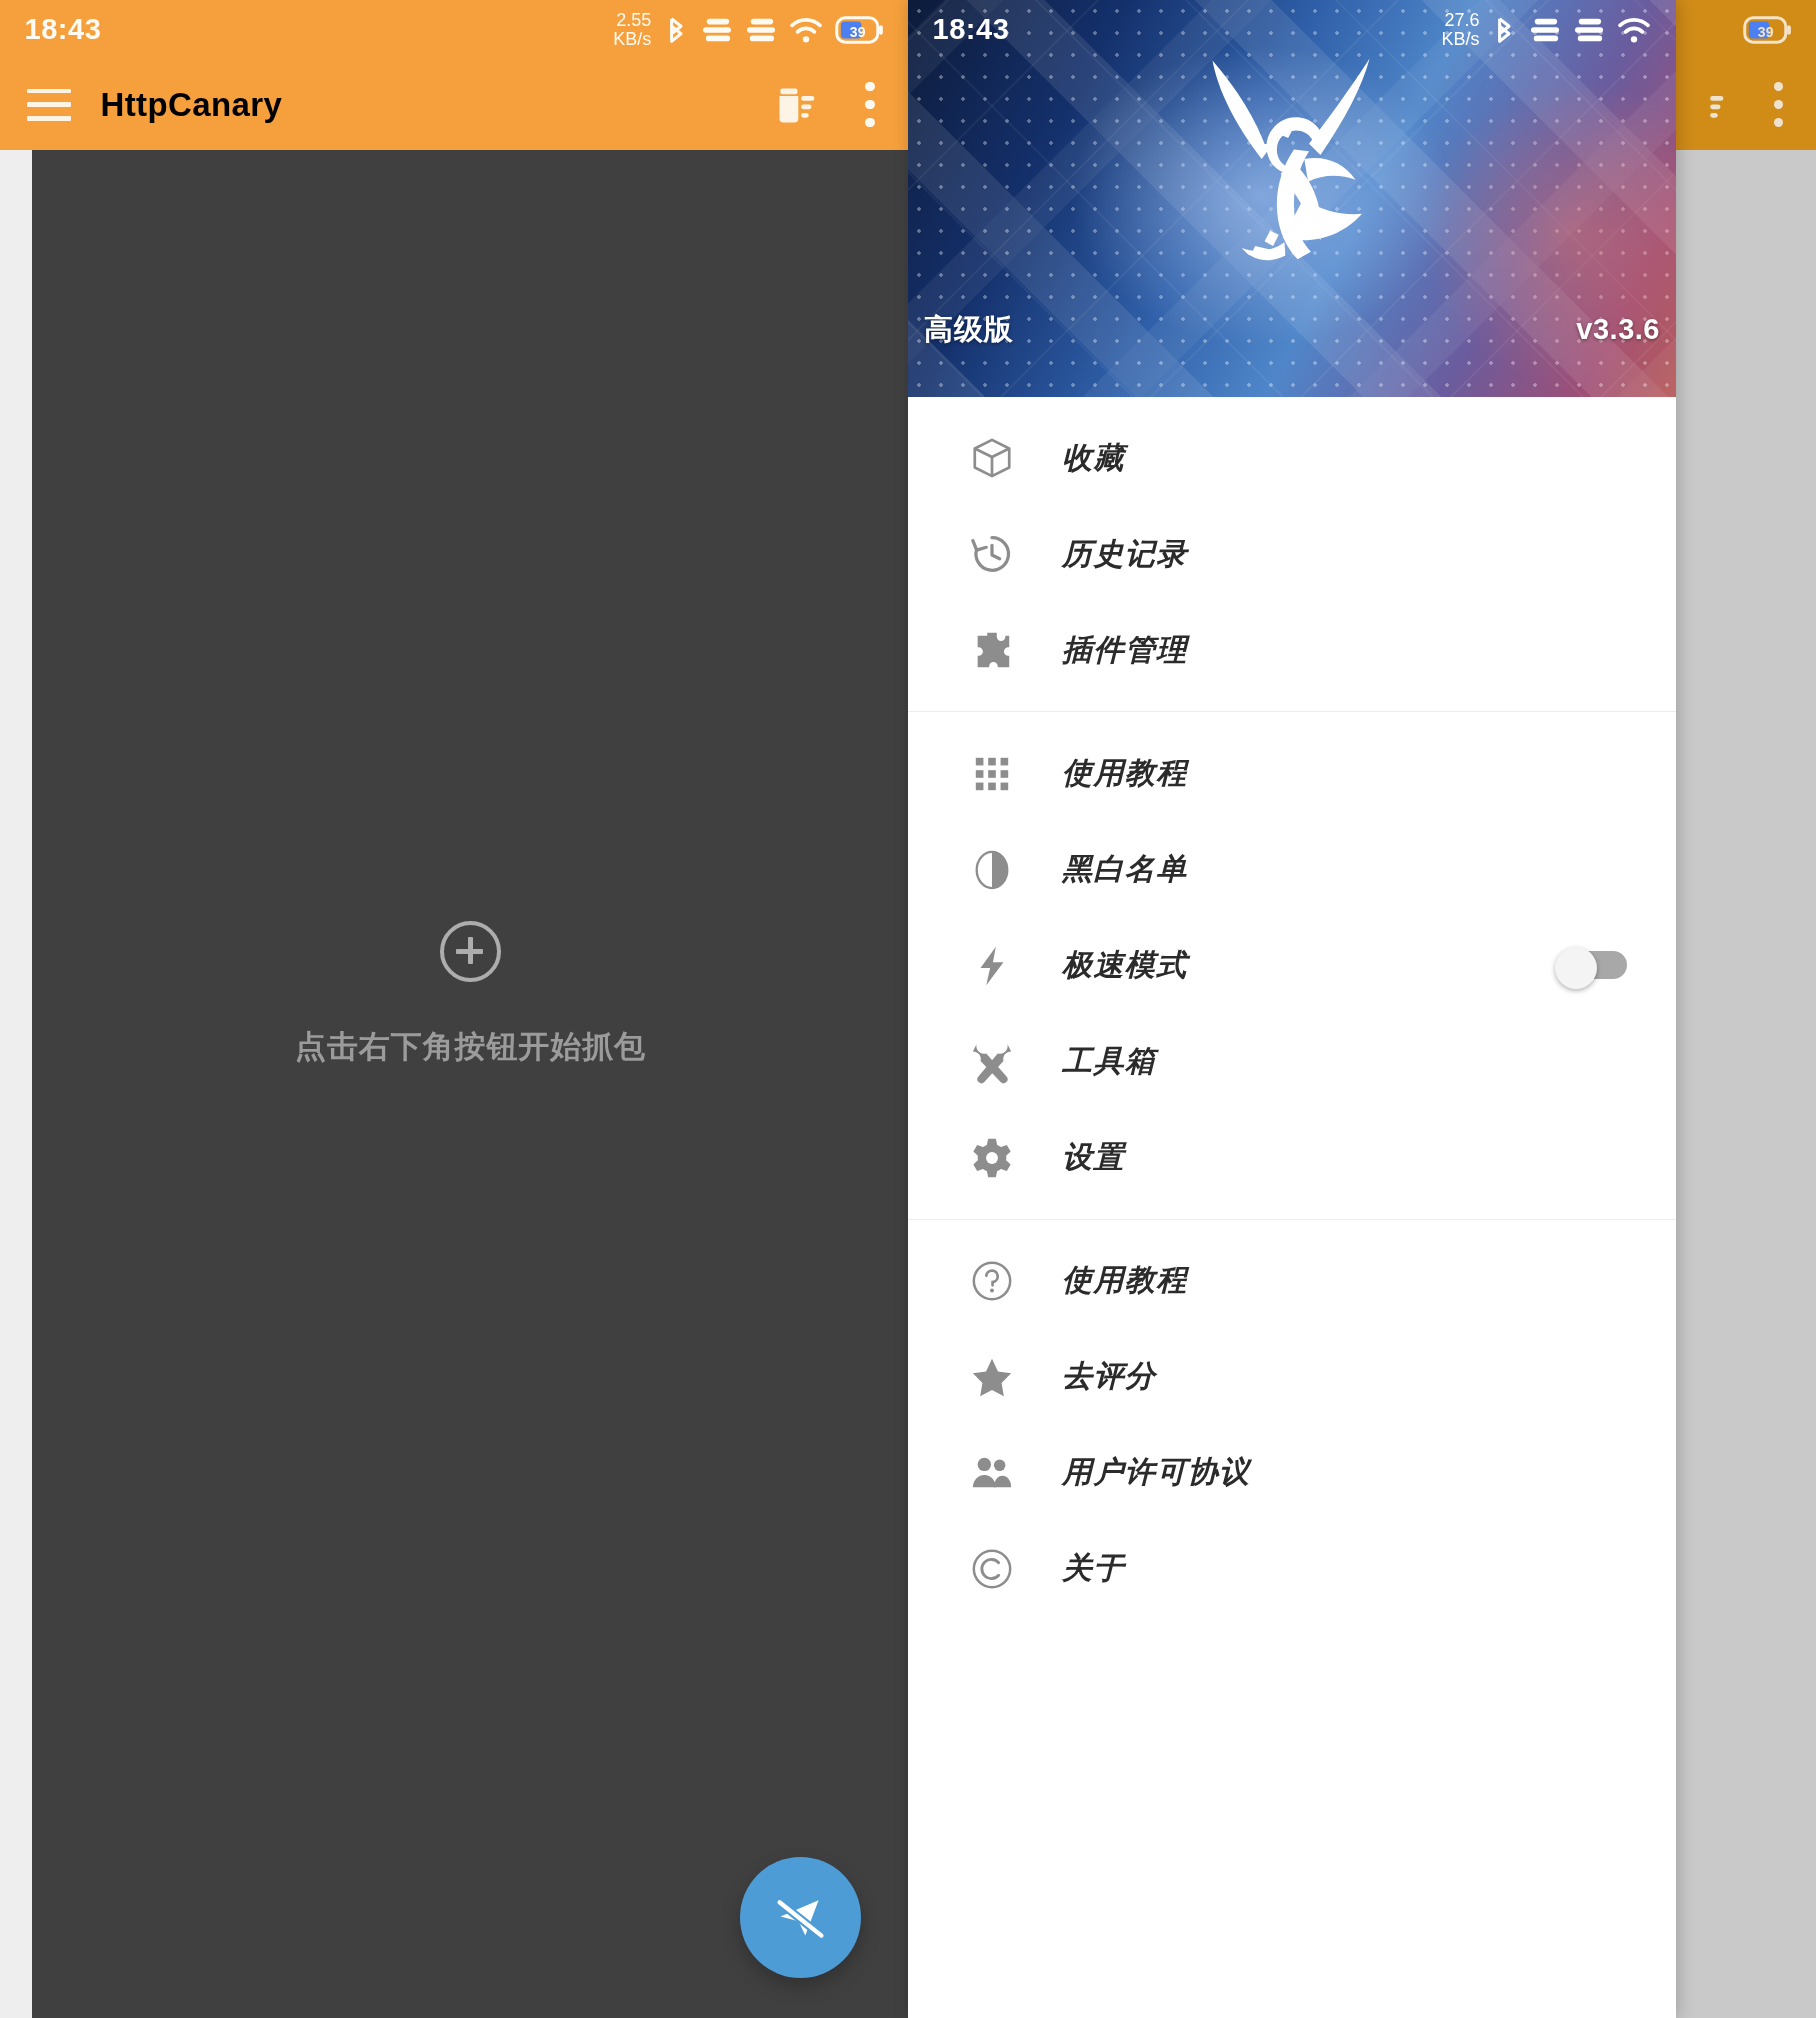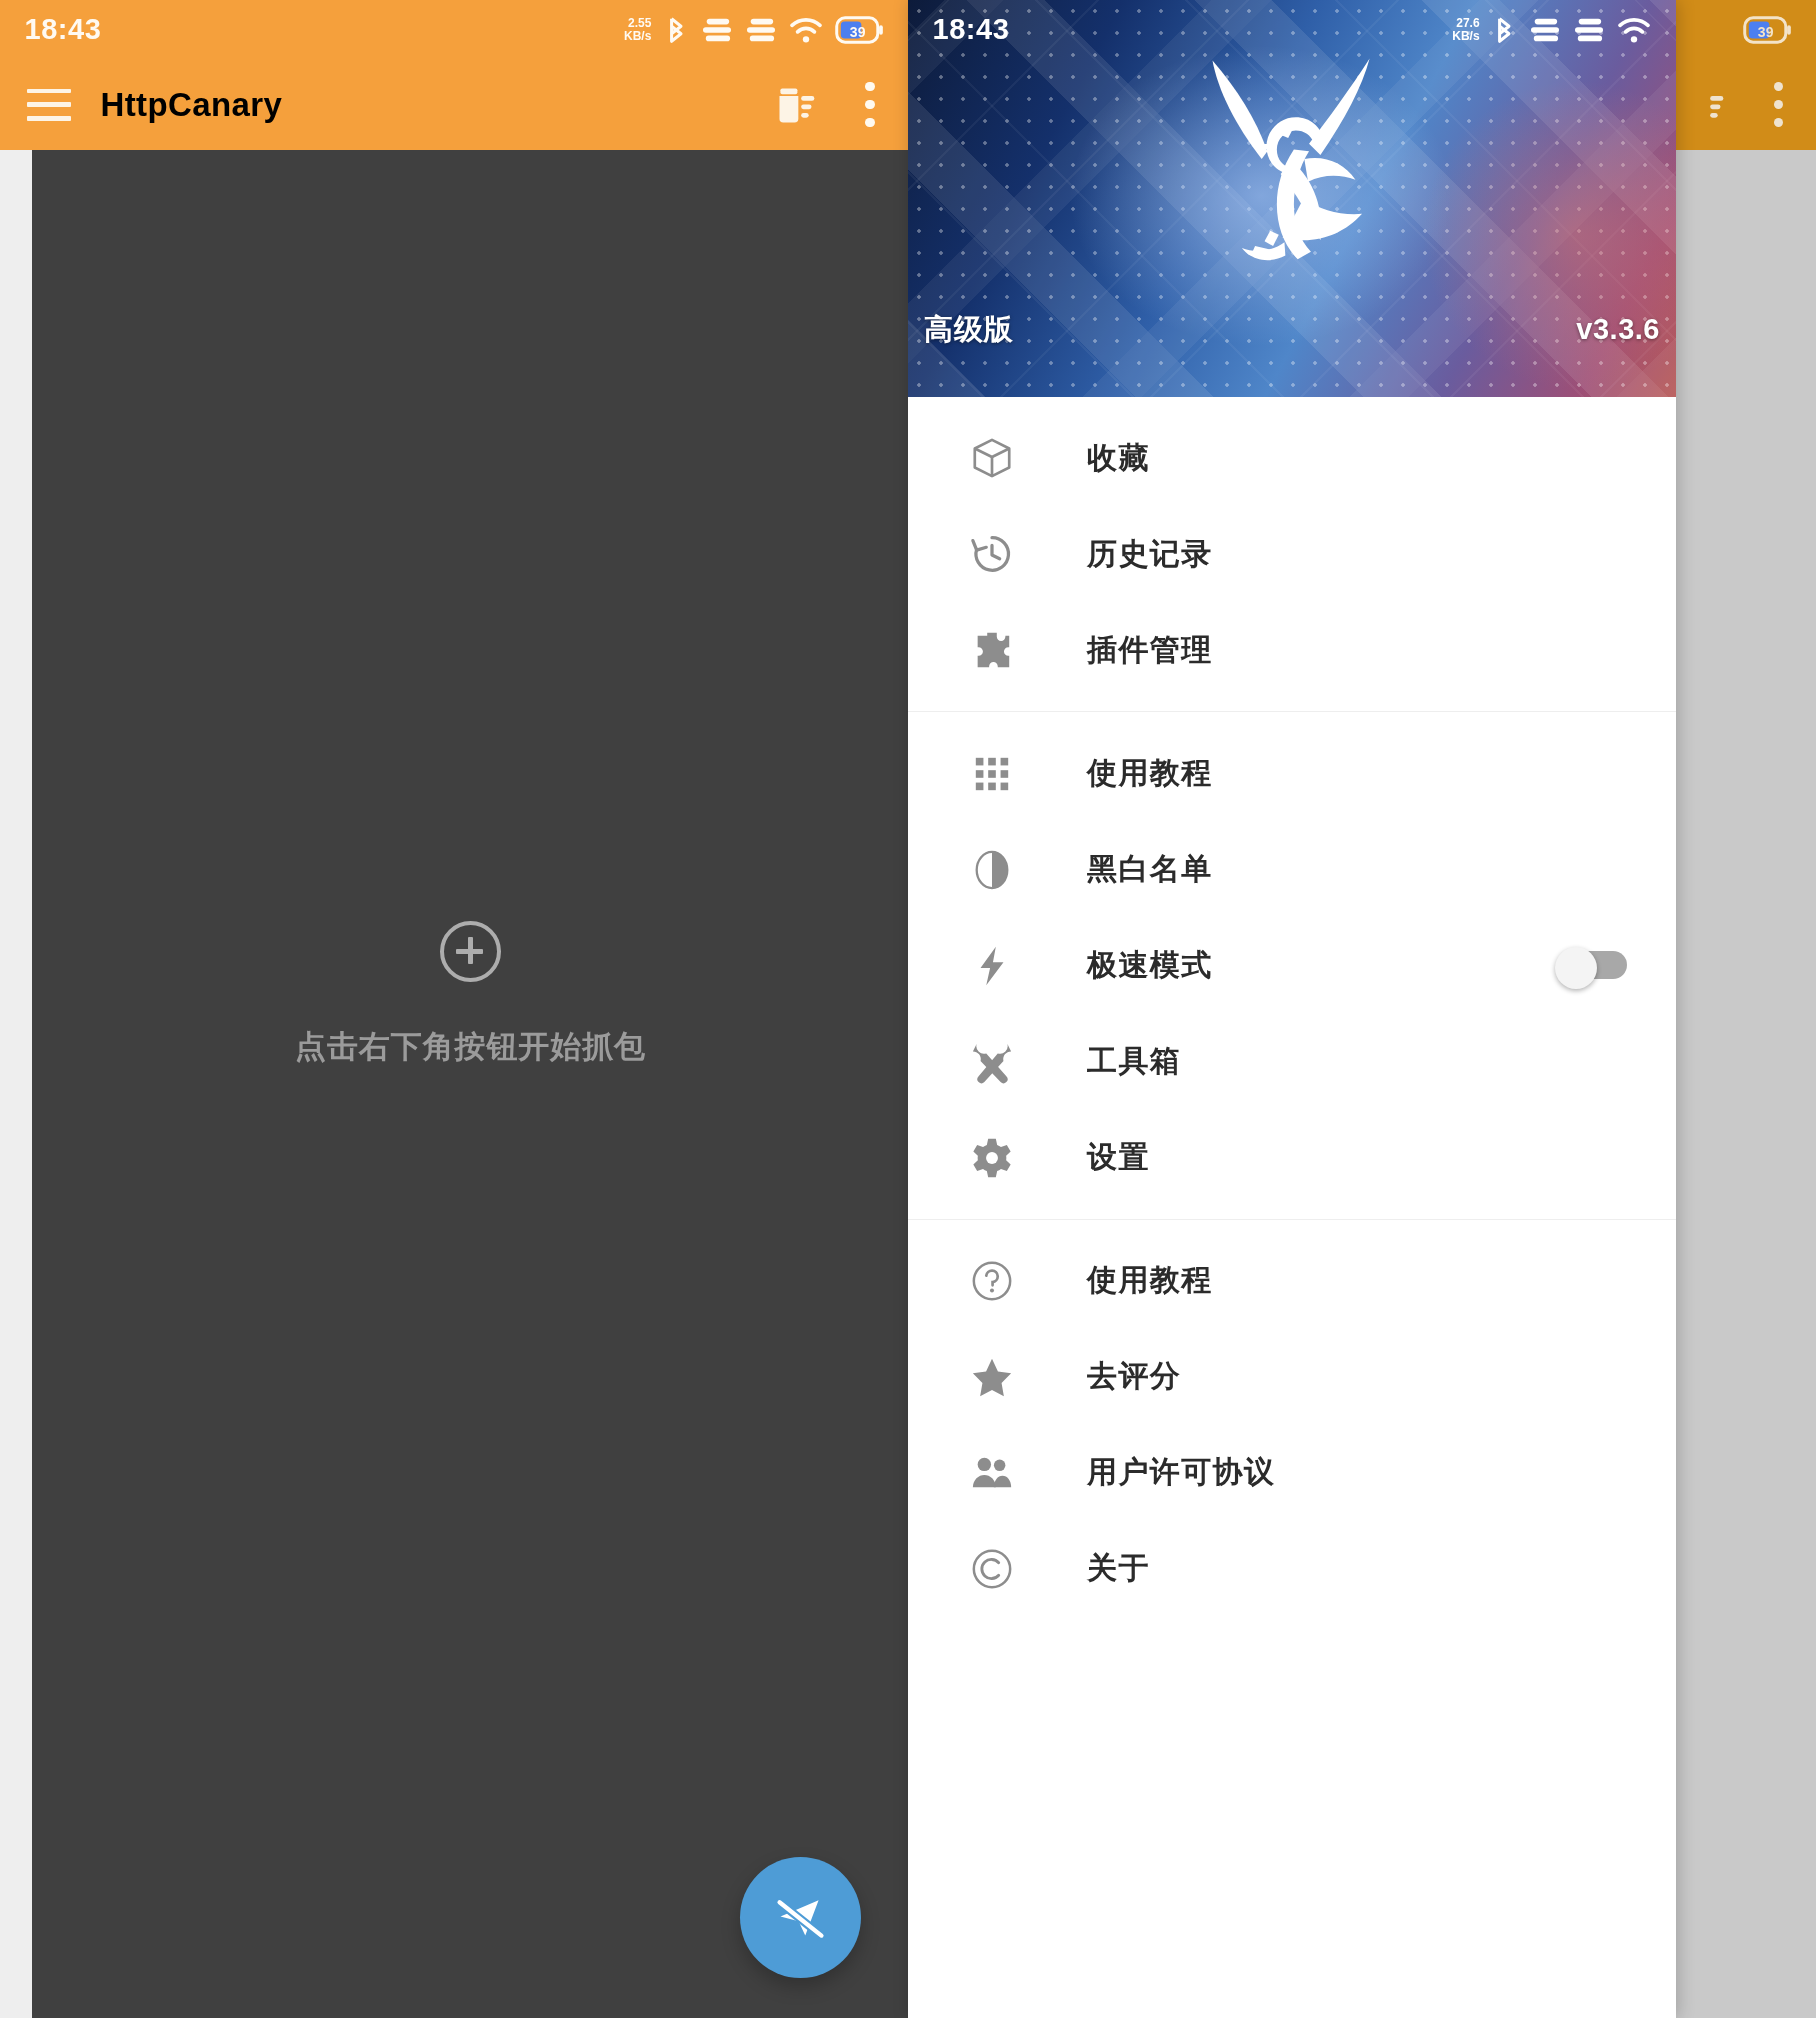--- a/index.html
+++ b/index.html
@@ -10,21 +10,21 @@
 
   
   .pane-left { position:absolute; left:0; top:0; width:909px; height:2019px;
     background:#eeeeee; overflow:hidden; }
 
   .statusbar { position:relative; height:59px; display:flex; align-items:center;
     padding:0 24.6px; color:#fffaf2; }
   .sb-left-orange { background:#f5a03c; }
   .sb-time { font-size:29px; font-weight:700; letter-spacing:0.5px; }
   .sb-right { margin-left:auto; display:flex; align-items:center; gap:12.3px; }
-  .sb-speed { font-size:12px; line-height:1.02; font-weight:700; text-align:right; }
+  .sb-speed { font-size:18px; line-height:1.02; font-weight:400; text-align:right; }
   .sb-ico { display:block; }
 
   .appbar { height:91px; display:flex; align-items:center; padding:0 26.5px;
     background:#f5a03c; }
   .appbar-title { color:#000000; font-size:33px; font-weight:700; margin-left:30px;
     letter-spacing:0.4px; }
   .appbar-actions { margin-left:auto; display:flex; align-items:center; gap:45px;
     padding-right:7.6px; }
 
   .ham { width:44px; height:32px; display:flex; flex-direction:column;
@@ -94,22 +94,22 @@
   .dh-edition { color:#ffffff; font-size:29px; font-weight:700; letter-spacing:0.9px;
     text-shadow:0 0.9px 3.8px rgba(0,0,0,.45); }
   .dh-version { color:#ffffff; font-size:29px; font-weight:700; letter-spacing:0.5px;
     text-shadow:0 0.9px 3.8px rgba(0,0,0,.45); }
 
   .menu-group { padding:13.2px 0; }
   .menu-group + .menu-group { border-top:1.5px solid #eeeeee; }
   .mi { display:flex; align-items:center; height:96px; padding:0 0 0 59px; cursor:pointer; }
   .mi-ico { width:49px; height:49px; flex:0 0 49px; display:flex; align-items:center;
     justify-content:center; color:#8d8d8d; }
-  .mi-label { margin-left:71px; font-size:30px; font-weight:700; color:#2b2b2b;
-    letter-spacing:1.4px; }
+  .mi-label { margin-left:46px; font-size:30px; font-weight:700; color:#2b2b2b;
+    letter-spacing:1.4px;font-style:italic; }
   .mi-toggle { margin-left:auto; margin-right:49px; position:relative; width:72px; height:38px; }
   .mi-toggle .trk { position:absolute; right:0; top:4.7px; width:59px; height:28px;
     border-radius:14px; background:#a8a8a8; }
   .mi-toggle .thm { position:absolute; left:0; top:0; width:42px; height:42px;
     border-radius:50%; background:#f4f4f4; box-shadow:0 1.9px 5.7px rgba(0,0,0,.3); }
 </style>
 </head>
 <body>
 
 <div class="stage">

